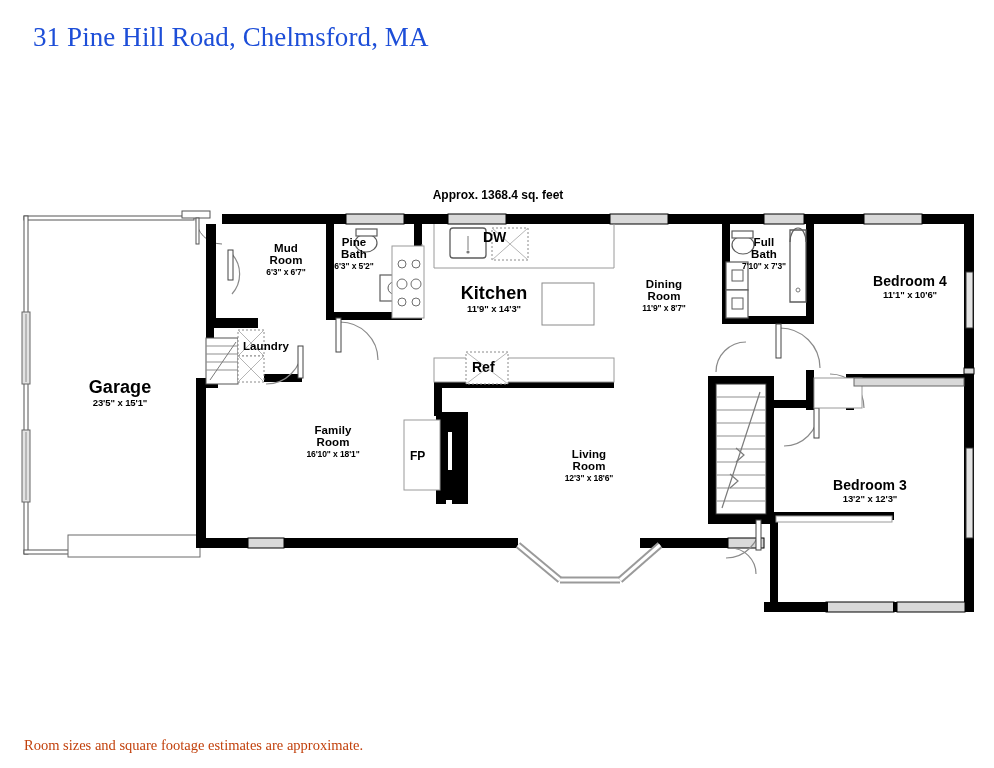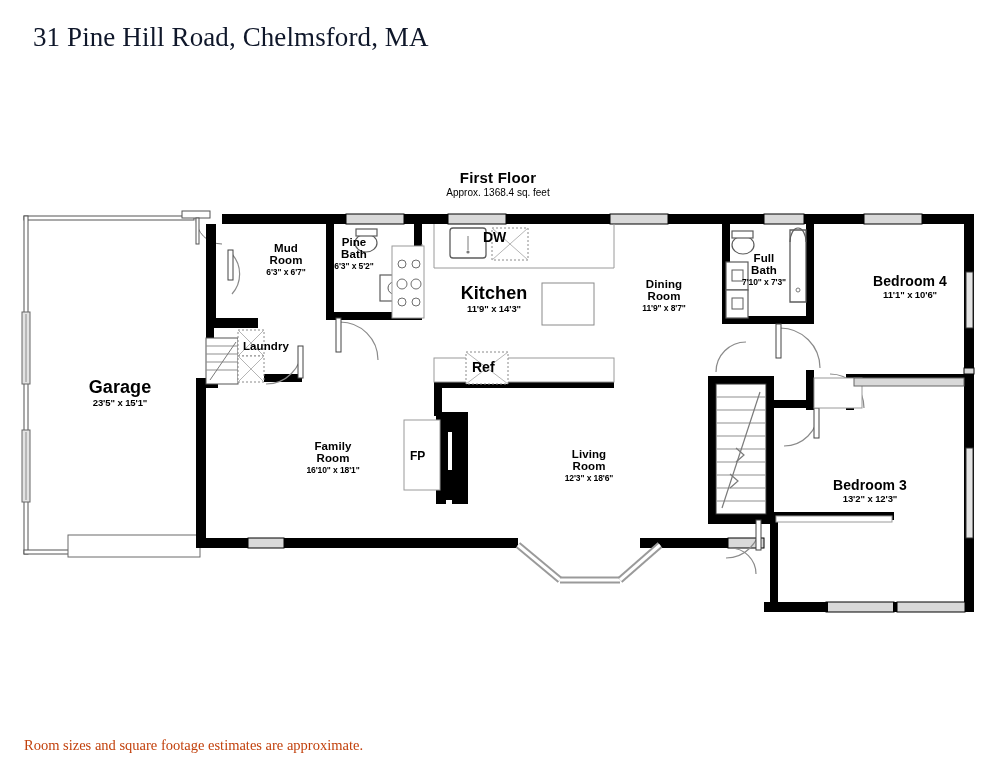--- a/index.html
+++ b/index.html
@@ -4,33 +4,33 @@
 <style>
   html,body{margin:0;padding:0;}
   body{
     width:994px;height:768px;background:#ffffff;
     font-family:"Liberation Sans", sans-serif;
     overflow:hidden;position:relative;
   }
   #title{
     position:absolute;left:33px;top:22px;
     font-family:"Liberation Serif", serif;
-    font-size:27px;color:#0f172a;letter-spacing:.1px;
+    font-size:27px;color:#1d4ed8;letter-spacing:.1px;
   }
   #footer{
     position:absolute;left:24px;top:737px;
     font-family:"Liberation Serif", serif;
     font-size:14.5px;color:#c2410c;
   }
   #plan{position:absolute;left:0;top:0;width:994px;height:768px;}
   .floorhdr{
     position:absolute;text-align:center;color:#000;
   }
   .floorhdr .ft{font-size:15px;font-weight:bold;letter-spacing:.2px;}
-  .floorhdr .fs{font-size:10px;font-weight:normal;margin-top:1px;}
+  .floorhdr .fs{font-size:12px;font-weight:bold;margin-top:19px;}
   .rlabel{
     position:absolute;text-align:center;color:#000;line-height:1.07;
     white-space:nowrap;
   }
   .rlabel .nm{font-size:18px;font-weight:bold;letter-spacing:.1px;}
   .rlabel .dm{font-size:9.5px;font-weight:bold;margin-top:1px;letter-spacing:-.1px;}
   .rlabel.sm .nm{font-size:11.5px;}
   .rlabel.sm .dm{font-size:8.5px;}
   .rlabel.big .nm{font-size:14px;}
   .tagl{position:absolute;font-size:14px;font-weight:bold;color:#000;}
@@ -258,21 +258,20 @@
   </g>
 
   <g fill="none" stroke="#9a9a9a" stroke-width="1">
     <rect x="814" y="378" width="48" height="30" fill="#ffffff"></rect>
     <rect x="854" y="378" width="110" height="8" fill="#d9d9d9" stroke="#666"></rect>
     <rect x="776" y="516" width="116" height="6" fill="#ffffff"></rect>
   </g>
 </svg>
 
 <div class="floorhdr" style="left:398px;top:169px;width:200px;">
-  <div class="ft">First Floor</div>
   <div class="fs">Approx. 1368.4 sq. feet</div>
 </div>
 
 <div class="rlabel" style="left:60px;top:378px;width:120px;">
   <div class="nm">Garage</div>
   <div class="dm">23'5" x 15'1"</div>
 </div>
 
 <div class="rlabel sm" style="left:228px;top:242px;width:116px;">
   <div class="nm">Mud</div>
@@ -294,37 +293,37 @@
   <div class="nm">Kitchen</div>
   <div class="dm">11'9" x 14'3"</div>
 </div>
 
 <div class="rlabel sm" style="left:608px;top:278px;width:112px;">
   <div class="nm">Dining</div>
   <div class="nm">Room</div>
   <div class="dm">11'9" x 8'7"</div>
 </div>
 
-<div class="rlabel sm" style="left:726px;top:252px;width:76px;">
+<div class="rlabel sm" style="left:726px;top:236px;width:76px;">
   <div class="nm">Full</div>
   <div class="nm">Bath</div>
   <div class="dm">7'10" x 7'3"</div>
 </div>
 
 <div class="rlabel big" style="left:836px;top:274px;width:148px;">
   <div class="nm">Bedroom 4</div>
   <div class="dm">11'1" x 10'6"</div>
 </div>
 
 <div class="rlabel big" style="left:796px;top:478px;width:148px;">
   <div class="nm">Bedroom 3</div>
   <div class="dm">13'2" x 12'3"</div>
 </div>
 
-<div class="rlabel sm" style="left:268px;top:424px;width:130px;margin-top:16px;">
+<div class="rlabel sm" style="left:268px;top:424px;width:130px;">
   <div class="nm">Family</div>
   <div class="nm">Room</div>
   <div class="dm">16'10" x 18'1"</div>
 </div>
 
 <div class="rlabel sm" style="left:524px;top:448px;width:130px;">
   <div class="nm">Living</div>
   <div class="nm">Room</div>
   <div class="dm">12'3" x 18'6"</div>
 </div>

